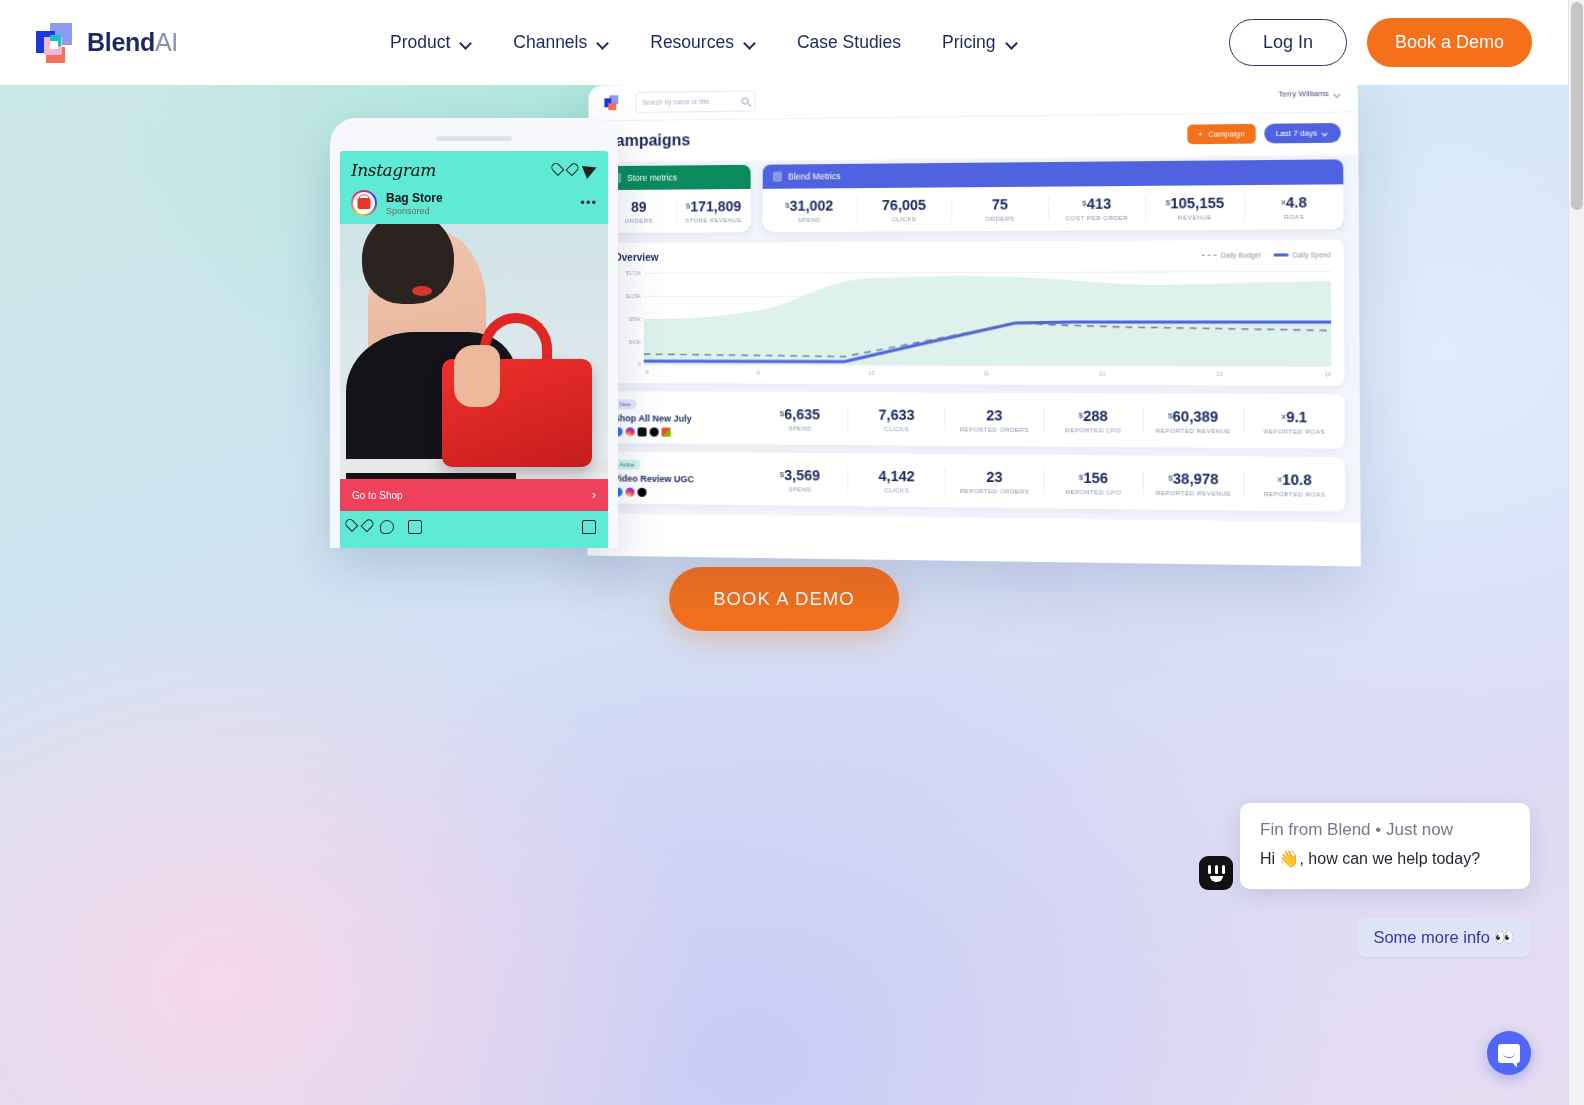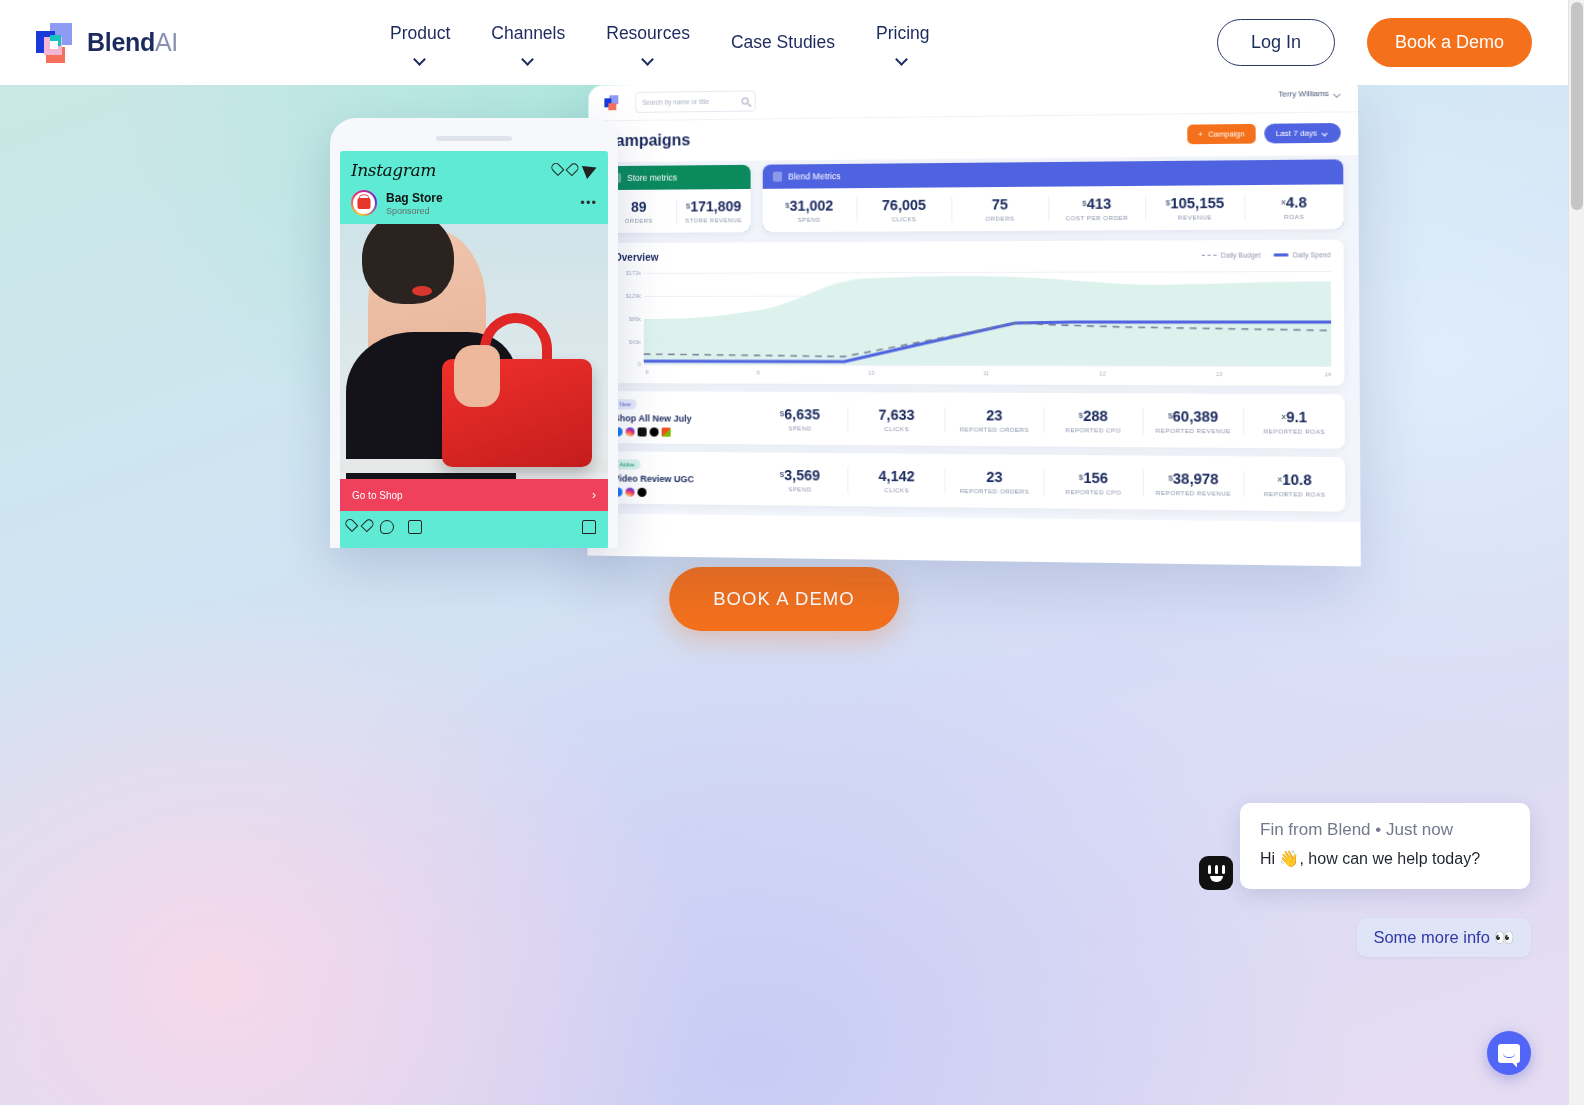--- a/index.html
+++ b/index.html
@@ -49,29 +49,28 @@
   .logo-text .a { color: #8892b0; font-weight: 400; }
 
   nav#main-nav {
     display: flex; align-items: center; gap: 41px;
     margin-left: 212px;
   }
   .nav-item {
     display: flex; align-items: center; gap: 11px;
     font-size: 17.5px; color: #1c2a5e; cursor: pointer;
     white-space: nowrap;
-    flex-direction: column;
   }
   .chev { width: 11px; height: 7px; position: relative; display:inline-block; }
   .chev::before {
     content:""; position:absolute; left:0; top:0;
     width:7px; height:7px; border-right:2.2px solid #1c2a5e; border-bottom:2.2px solid #1c2a5e;
     transform: rotate(45deg);
   }
-  .nav-actions { margin-left: auto; margin-right: 36px; display: flex; align-items: center; gap: 32px; justify-content: center; }
+  .nav-actions { margin-left: auto; margin-right: 36px; display: flex; align-items: center; gap: 20px; justify-content: center; }
   .btn-login {
     border: 1.5px solid #2b3a66; border-radius: 30px;
     padding: 12px 33px; font-size: 18px; color: #1c2a5e;
     background: #fff; cursor: pointer; white-space: nowrap;
   }
   .btn-demo {
     background: #f4701b; color: #fff; border: none; border-radius: 30px;
     padding: 14px 28px; font-size: 18px; cursor: pointer; white-space: nowrap;
   }
 

